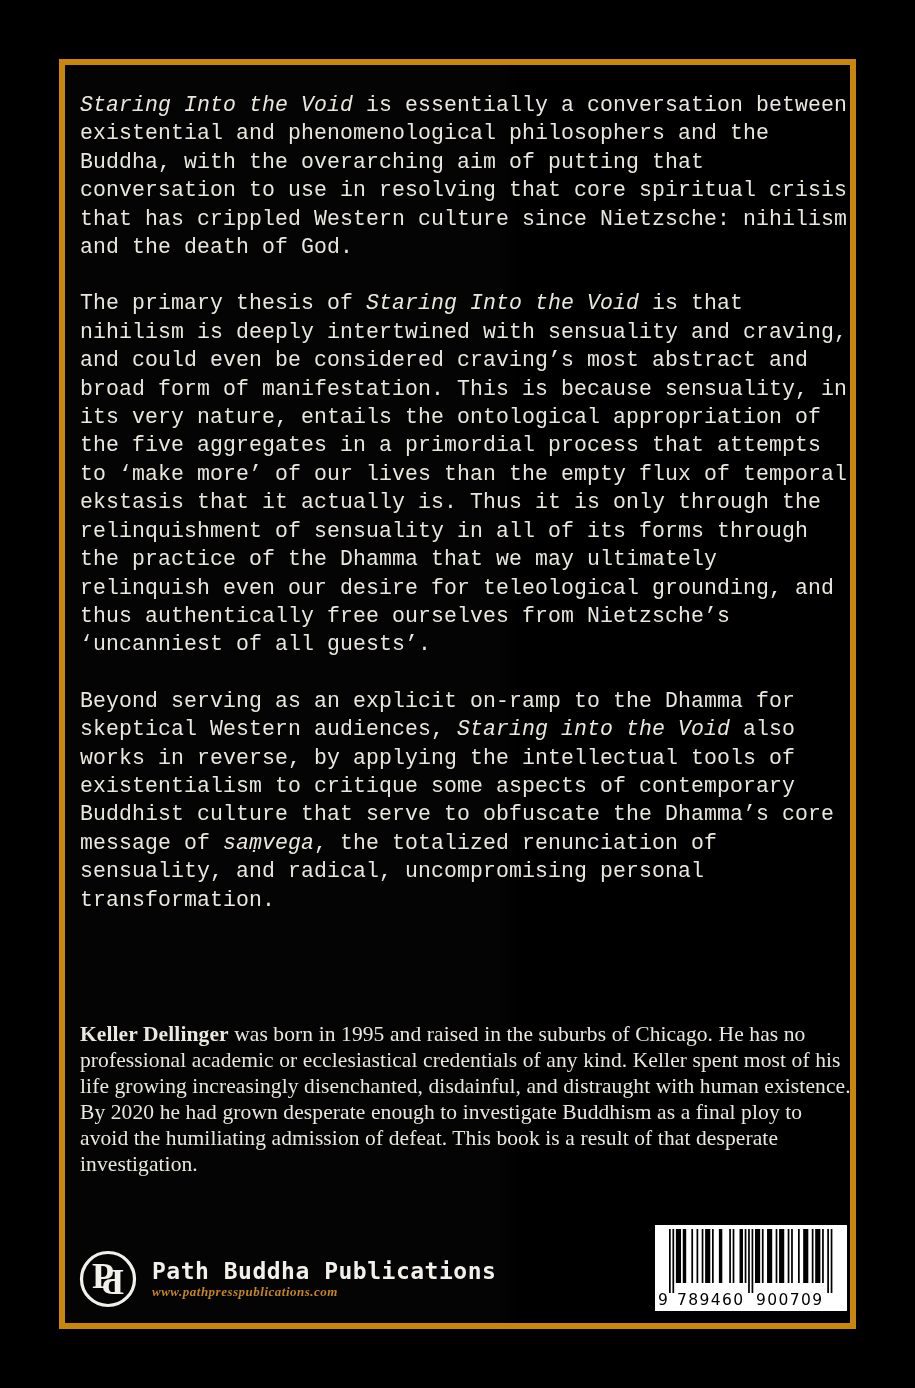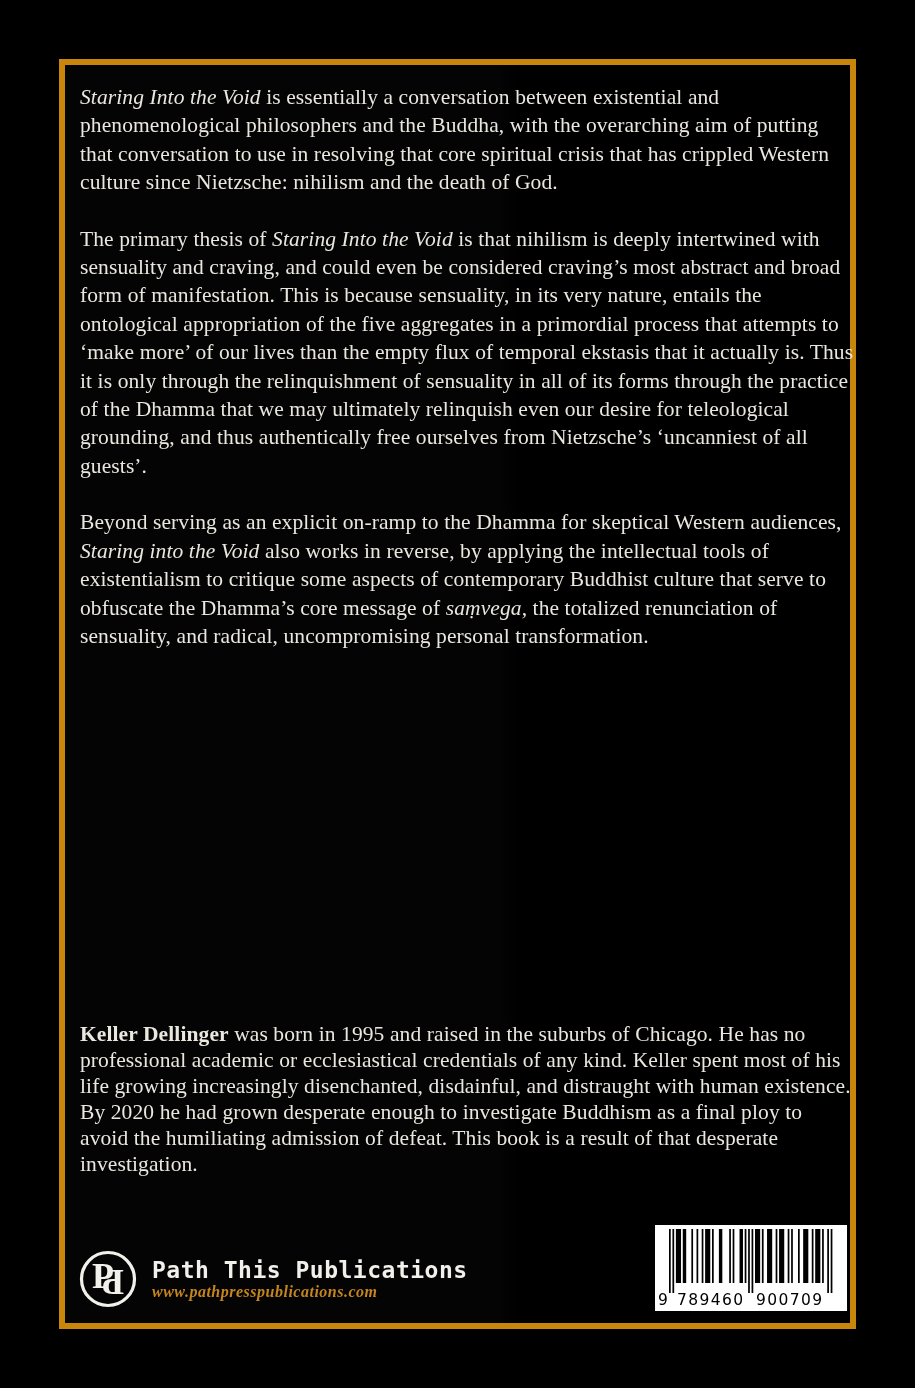--- a/index.html
+++ b/index.html
@@ -16,21 +16,21 @@
     box-sizing:border-box;
     border:6px solid #c8860b;
     background:linear-gradient(90deg,#040404 0%,#040404 55%,#000 58%,#000 100%);
   }
   .synopsis{
     position:absolute;left:15px;top:18px;width:774px;
     color:#eae7df;
     font-size:21.5px;line-height:28.4px;
     letter-spacing:0.1px;
   }
-  .synopsis p{margin:0 0 28px 0;}
+  .synopsis p{margin:8px 0 28px 0;font-family:Liberation Mono, monospace;}
   .bio{
     position:absolute;left:15px;top:956px;width:774px;
     color:#eae7df;
     font-size:21.5px;line-height:26px;
     letter-spacing:0.1px;
   }
   .seg-italic{font-style:italic;}
   .seg-bold{font-weight:bold;}
   .publisher{
     position:absolute;left:13px;top:1184px;
@@ -40,21 +40,21 @@
   .pub-text{margin-left:14px;}
   .pub-name{
     font-family:"DejaVu Sans Mono","Liberation Mono",monospace;
     font-size:23px;font-weight:bold;color:#f2f0ea;
     letter-spacing:0.5px;
     white-space:nowrap;
   }
   .pub-site{
     font-family:"Liberation Serif","DejaVu Serif",serif;
     font-style:italic;font-weight:bold;
-    font-size:16px;color:#c5851d;
+    font-size:13px;color:#c5851d;
     letter-spacing:0.5px;
     white-space:nowrap;
   }
   .barcode-box{
     position:absolute;left:590px;top:1160px;
     width:192px;height:86px;
     background:#fff;
   }
   .barcode-box svg{display:block;}
 </style>
@@ -73,21 +73,21 @@
 
   <div class="publisher">
     <svg class="logo-circle" viewBox="0 0 60 60" xmlns="http://www.w3.org/2000/svg" aria-hidden="true">
       <circle cx="30" cy="30" r="26.5" fill="none" stroke="#f2f0ea" stroke-width="3.2"></circle>
       <text x="14" y="39" font-family="Liberation Serif, DejaVu Serif, serif" font-size="36" font-weight="bold" fill="#f2f0ea">P</text>
       <g transform="rotate(180 30 30)">
         <text x="14" y="39" font-family="Liberation Serif, DejaVu Serif, serif" font-size="36" font-weight="bold" fill="#f2f0ea">P</text>
       </g>
     </svg>
     <div class="pub-text">
-      <div class="pub-name">Path This Publications</div>
+      <div class="pub-name">Path Buddha Publications</div>
       <div class="pub-site">www.pathpresspublications.com</div>
     </div>
   </div>
 
   <div class="barcode-box">
     <svg id="barcode-svg" width="192" height="86" viewBox="0 0 192 86" xmlns="http://www.w3.org/2000/svg">
         <rect x="14.00" y="4" width="1.72" height="64" fill="#000"></rect>
         <rect x="17.44" y="4" width="1.72" height="64" fill="#000"></rect>
         <rect x="20.88" y="4" width="5.16" height="54" fill="#000"></rect>
         <rect x="27.76" y="4" width="3.44" height="54" fill="#000"></rect>

